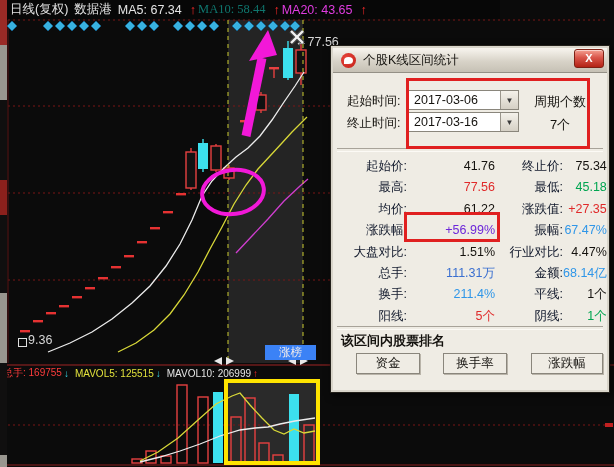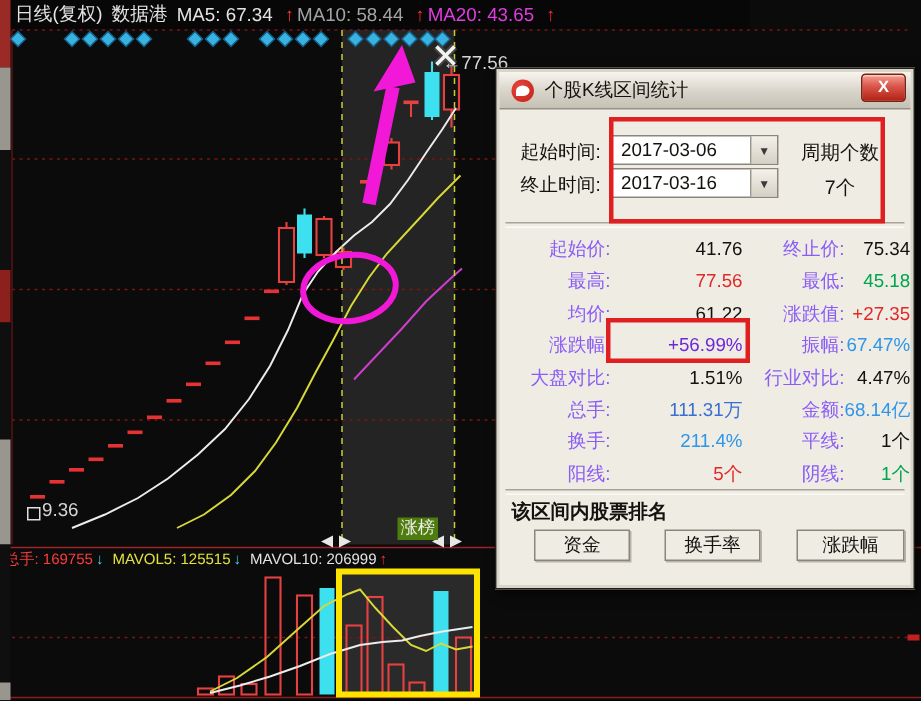--- a/index.html
+++ b/index.html
@@ -3,35 +3,35 @@
 <meta charset="utf-8">
 <style>
   html,body{margin:0;padding:0;background:#000;}
   #stage{position:relative;width:614px;height:467px;overflow:hidden;background:#0b0b0b;
          font-family:"Liberation Sans","DejaVu Sans",sans-serif;}
   
   #svg{position:absolute;left:0;top:0;z-index:1;}
   
   #topbar{position:absolute;left:0;top:0;width:500px;height:19px;background:#070707;z-index:3;
           display:flex;align-items:center;font-size:12.5px;white-space:nowrap;padding-left:10px;box-sizing:border-box;}
-  #topbar .w{color:#e4e4e4;} #topbar .y{color:#a3a3a3;} #topbar .m{color:#e03ce0;}
+  #topbar .w{color:#e4e4e4;} #topbar .y{color:#0f766e;font-family:Liberation Serif, serif;} #topbar .m{color:#e03ce0;}
   #topbar .up{color:#ff2a2a;font-weight:bold;margin:0 2px;}
   #topbar span{margin-right:6px;}
   
   #volhdr{position:absolute;left:3px;top:366px;z-index:2;display:flex;align-items:center;
           font-size:10px;white-space:nowrap;}
   #volhdr .r{color:#ff3c3c;} #volhdr .y{color:#e2e23c;} #volhdr .w{color:#e4e4e4;}
   #volhdr .dn{color:#35d8e8;font-weight:bold;margin:0 6px 0 2px;}
   #volhdr .up{color:#ff2a2a;font-weight:bold;margin:0 0 0 2px;}
   
   .high-marker{position:absolute;left:295px;top:35px;color:#d6d6d6;font-size:12.5px;z-index:2;}
   .low-marker{position:absolute;left:18px;top:333px;color:#d6d6d6;font-size:12.5px;z-index:2;display:flex;align-items:flex-end;}
   .low-sq{display:inline-block;width:7px;height:7px;border:1px solid #e0e0e0;margin-right:1px;background:transparent;}
-  .rank-tag{position:absolute;left:265px;top:345px;z-index:2;background:#4d7c0f;color:#f0eaea;
-            font-size:11.5px;line-height:15px;padding:0 2px;}
+  .rank-tag{position:absolute;left:265px;top:345px;z-index:2;background:#3b82f6;color:#f0eaea;
+            font-size:11.5px;line-height:15px;padding:0 14px;}
   
   .edge{position:absolute;left:0;width:7px;z-index:6;}
   
   #dialog{position:absolute;left:330px;top:45px;width:280px;height:348px;z-index:10;
           background:#efece4;border:1px solid #23201a;box-sizing:border-box;
           box-shadow:inset 0 0 0 2px #d9d5ca, 2px 3px 7px rgba(0,0,0,.65);}
   #titlebar{position:absolute;left:2px;top:2px;right:2px;height:24px;
             background:linear-gradient(#f8f5ef,#d8d3c8 55%,#c6c1b5);border-bottom:1px solid #949086;
             display:flex;align-items:center;}
   .logo{width:15px;height:15px;border-radius:50%;background:radial-gradient(circle at 35% 35%,#e8453c,#c21f16);
@@ -47,21 +47,21 @@
   .dd{position:absolute;width:112px;height:20px;background:#fff;border:1px solid #8a867c;box-sizing:border-box;
       font-size:12.5px;color:#14120e;display:flex;align-items:center;}
   .dd-val{flex:1;padding-left:6px;}
   .dd-btn{width:17px;height:100%;background:linear-gradient(#f4f1ea,#d5d0c5);border-left:1px solid #9a968c;
           font-size:8px;color:#3a3a3a;display:flex;align-items:center;justify-content:center;}
   .period-box{position:absolute;left:194px;top:47px;width:70px;text-align:center;font-size:13px;color:#14120e;}
   .period-box .cnt{margin-top:5px;}
   .sep{position:absolute;left:6px;right:6px;height:2px;border-top:1px solid #a8a399;border-bottom:1px solid #fcfaf5;}
   #stats{position:absolute;left:6px;top:110px;width:270px;padding-right:2px;box-sizing:border-box;
          display:grid;grid-template-columns:70px 88px 68px 1fr;font-size:12.5px;line-height:21.4px;}
-  #stats span{text-align:right;color:#8b5cf6;white-space:nowrap;}
+  #stats span{text-align:right;color:#0f172a;white-space:nowrap;}
   #rank-hdr{position:absolute;left:10px;top:286px;font-size:13px;font-weight:bold;color:#14120e;}
   .rank-btn{position:absolute;top:307px;height:21px;background:#efece4;border:1px solid #8a867c;
             box-shadow:1px 1px 0 #b9b4a9;font-size:12.5px;color:#14120e;text-align:center;line-height:19px;box-sizing:border-box;}
   
   .red-box{position:absolute;border:3px solid #e02020;z-index:20;background:transparent;}
 </style>
 </head>
 <body>
 
 <div id="stage">

